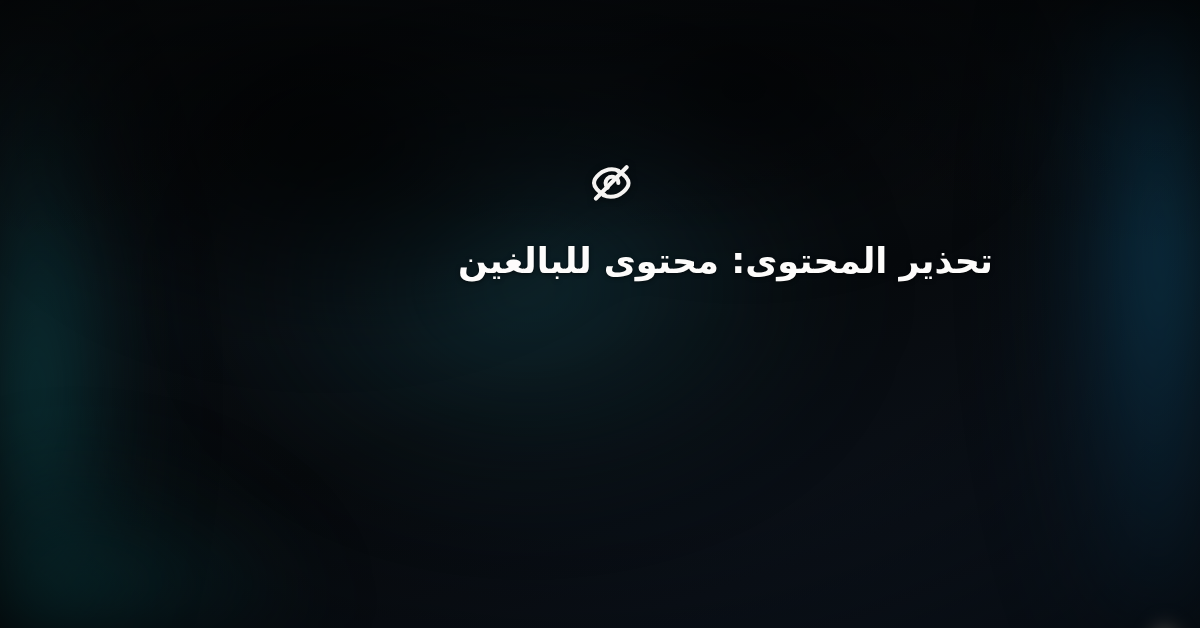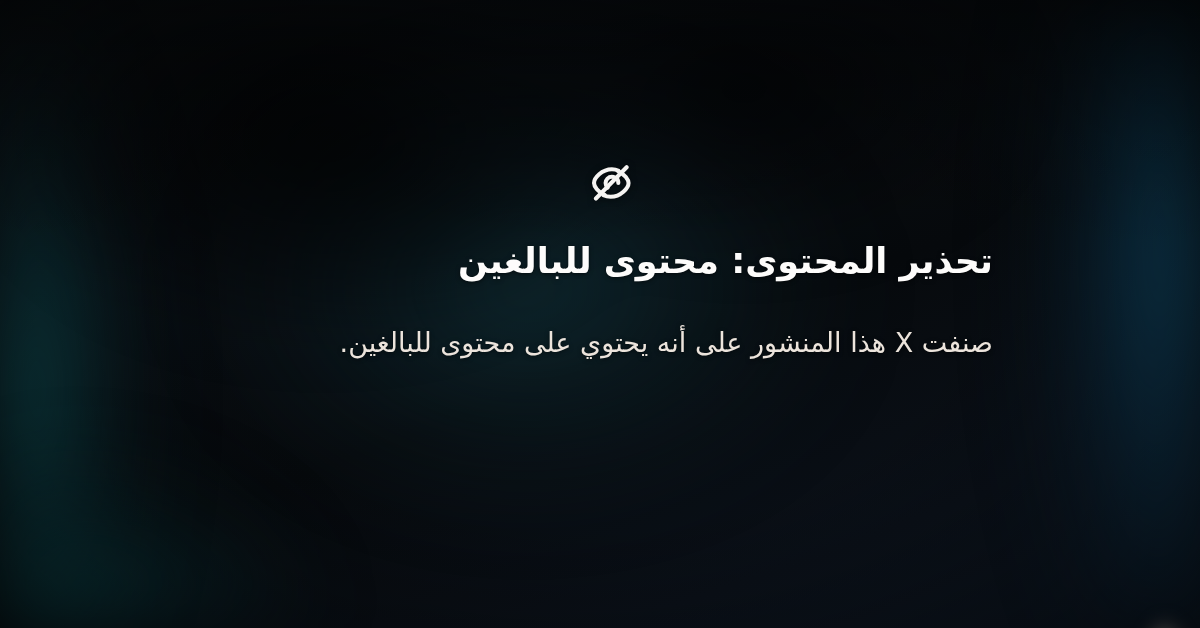--- a/index.html
+++ b/index.html
@@ -255,17 +255,16 @@
                  C19.2 20.0 21.7 17.5 24.8 17.5
                  C25.8 17.5 26.8 17.8 27.6 18.3"></path>
         <path d="M29.9 19.9C30.3 20.8 30.5 21.9 30.5 23.0"></path>
 
         <path d="M10.6 36.8L37.9 9.0"></path>
       </svg>
     </div>
 
     <h1 id="heading">تحذير المحتوى: محتوى للبالغين</h1>
 
-    <p id="body-text">صنفت X هذا المنشور على أنه يحتوي على محتوى للبالغين.</p>
 
 
   </div>
 </div>
 
 </body></html>

